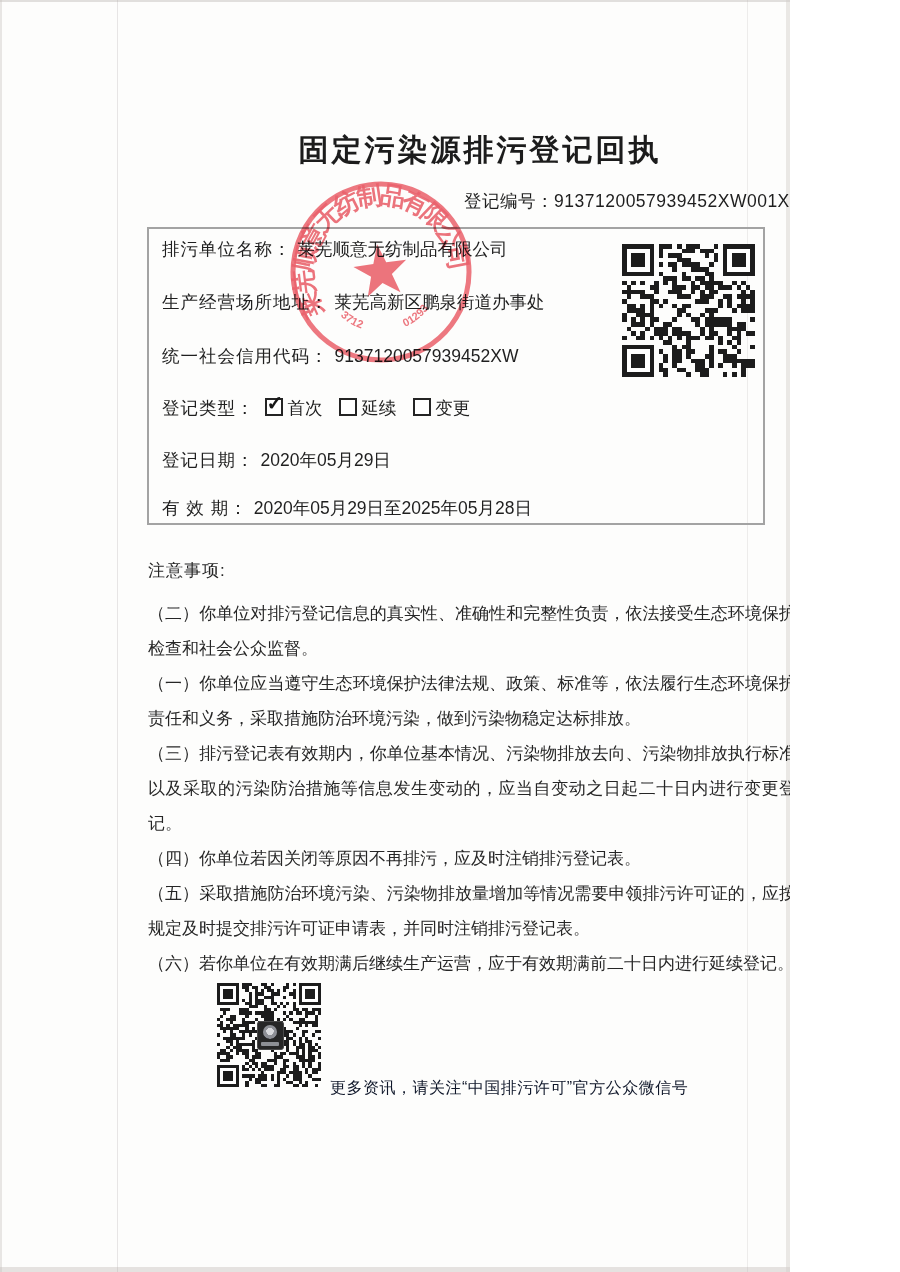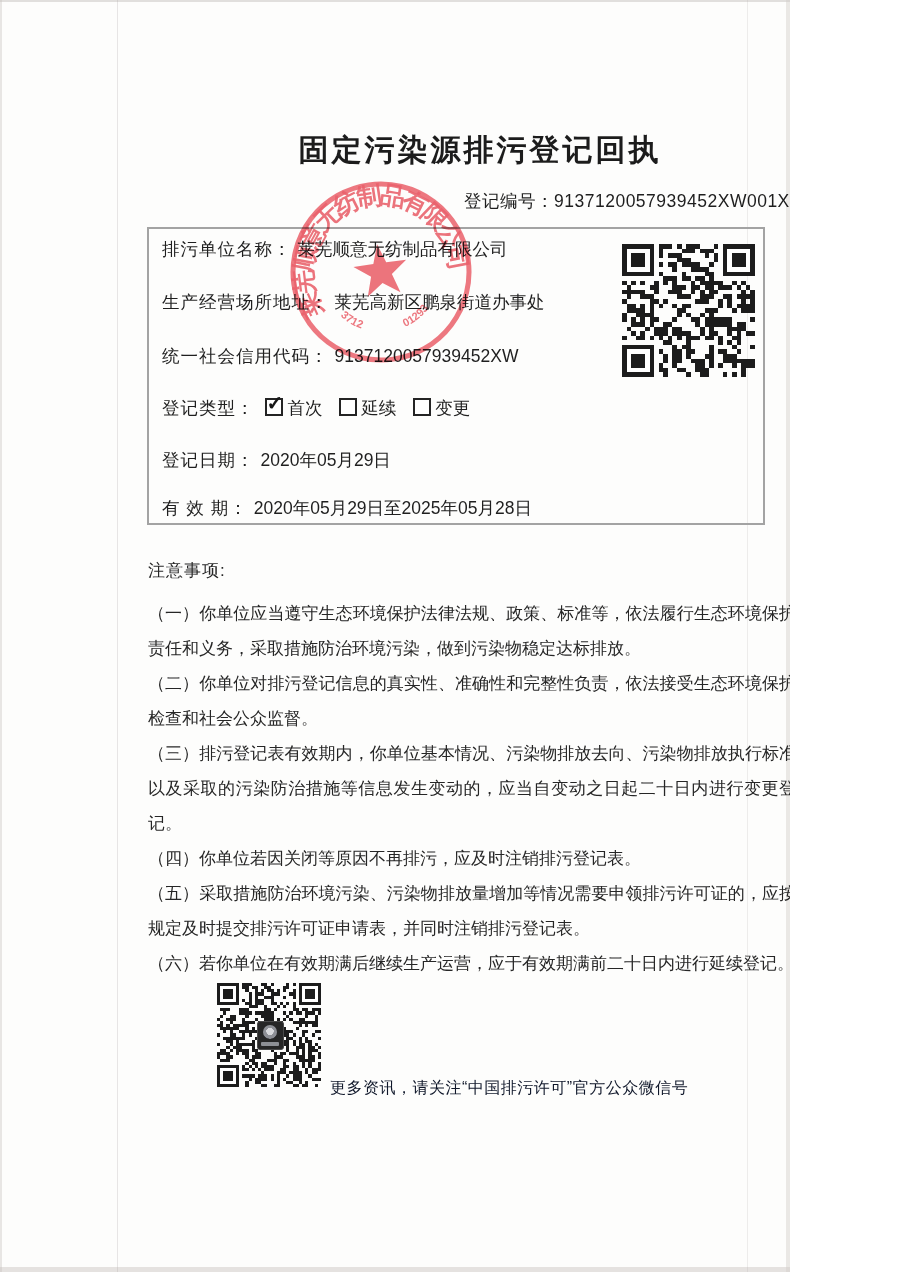--- a/index.html
+++ b/index.html
@@ -445,22 +445,22 @@
       </text>
       <text font-size="11" font-weight="bold" opacity="0.85">
         <textPath href="#arcBot" startOffset="64%">01293</textPath>
       </text>
       <polygon opacity="0.88" points="93,65 99.5,84.1 119.6,84.3 103.5,96.4 109.5,115.7 93,104 76.5,115.7 82.5,96.4 66.4,84.3 86.5,84.1"></polygon>
     </g>
   </svg>
 
   <div class="notes">
     <h3>注意事项:</h3>
+    <p>（二）你单位对排污登记信息的真实性、准确性和完整性负责，依法接受生态环境保护检查和社会公众监督。</p>
     <p>（一）你单位应当遵守生态环境保护法律法规、政策、标准等，依法履行生态环境保护责任和义务，采取措施防治环境污染，做到污染物稳定达标排放。</p>
-    <p>（二）你单位对排污登记信息的真实性、准确性和完整性负责，依法接受生态环境保护检查和社会公众监督。</p>
     <p>（三）排污登记表有效期内，你单位基本情况、污染物排放去向、污染物排放执行标准以及采取的污染防治措施等信息发生变动的，应当自变动之日起二十日内进行变更登记。</p>
     <p>（四）你单位若因关闭等原因不再排污，应及时注销排污登记表。</p>
     <p>（五）采取措施防治环境污染、污染物排放量增加等情况需要申领排污许可证的，应按规定及时提交排污许可证申请表，并同时注销排污登记表。</p>
     <p>（六）若你单位在有效期满后继续生产运营，应于有效期满前二十日内进行延续登记。</p>
   </div>
 
   <div class="qr-bottom" style="position:absolute;left:217px;top:983px;">
     <svg id="qrBottom" viewBox="0 0 100 100" style="width:104px;height:104px;display:block;">
         <g fill="#1c1c1c" shape-rendering="crispEdges">
           <rect x="24.24" y="0.00" width="3.03" height="3.03"></rect>

